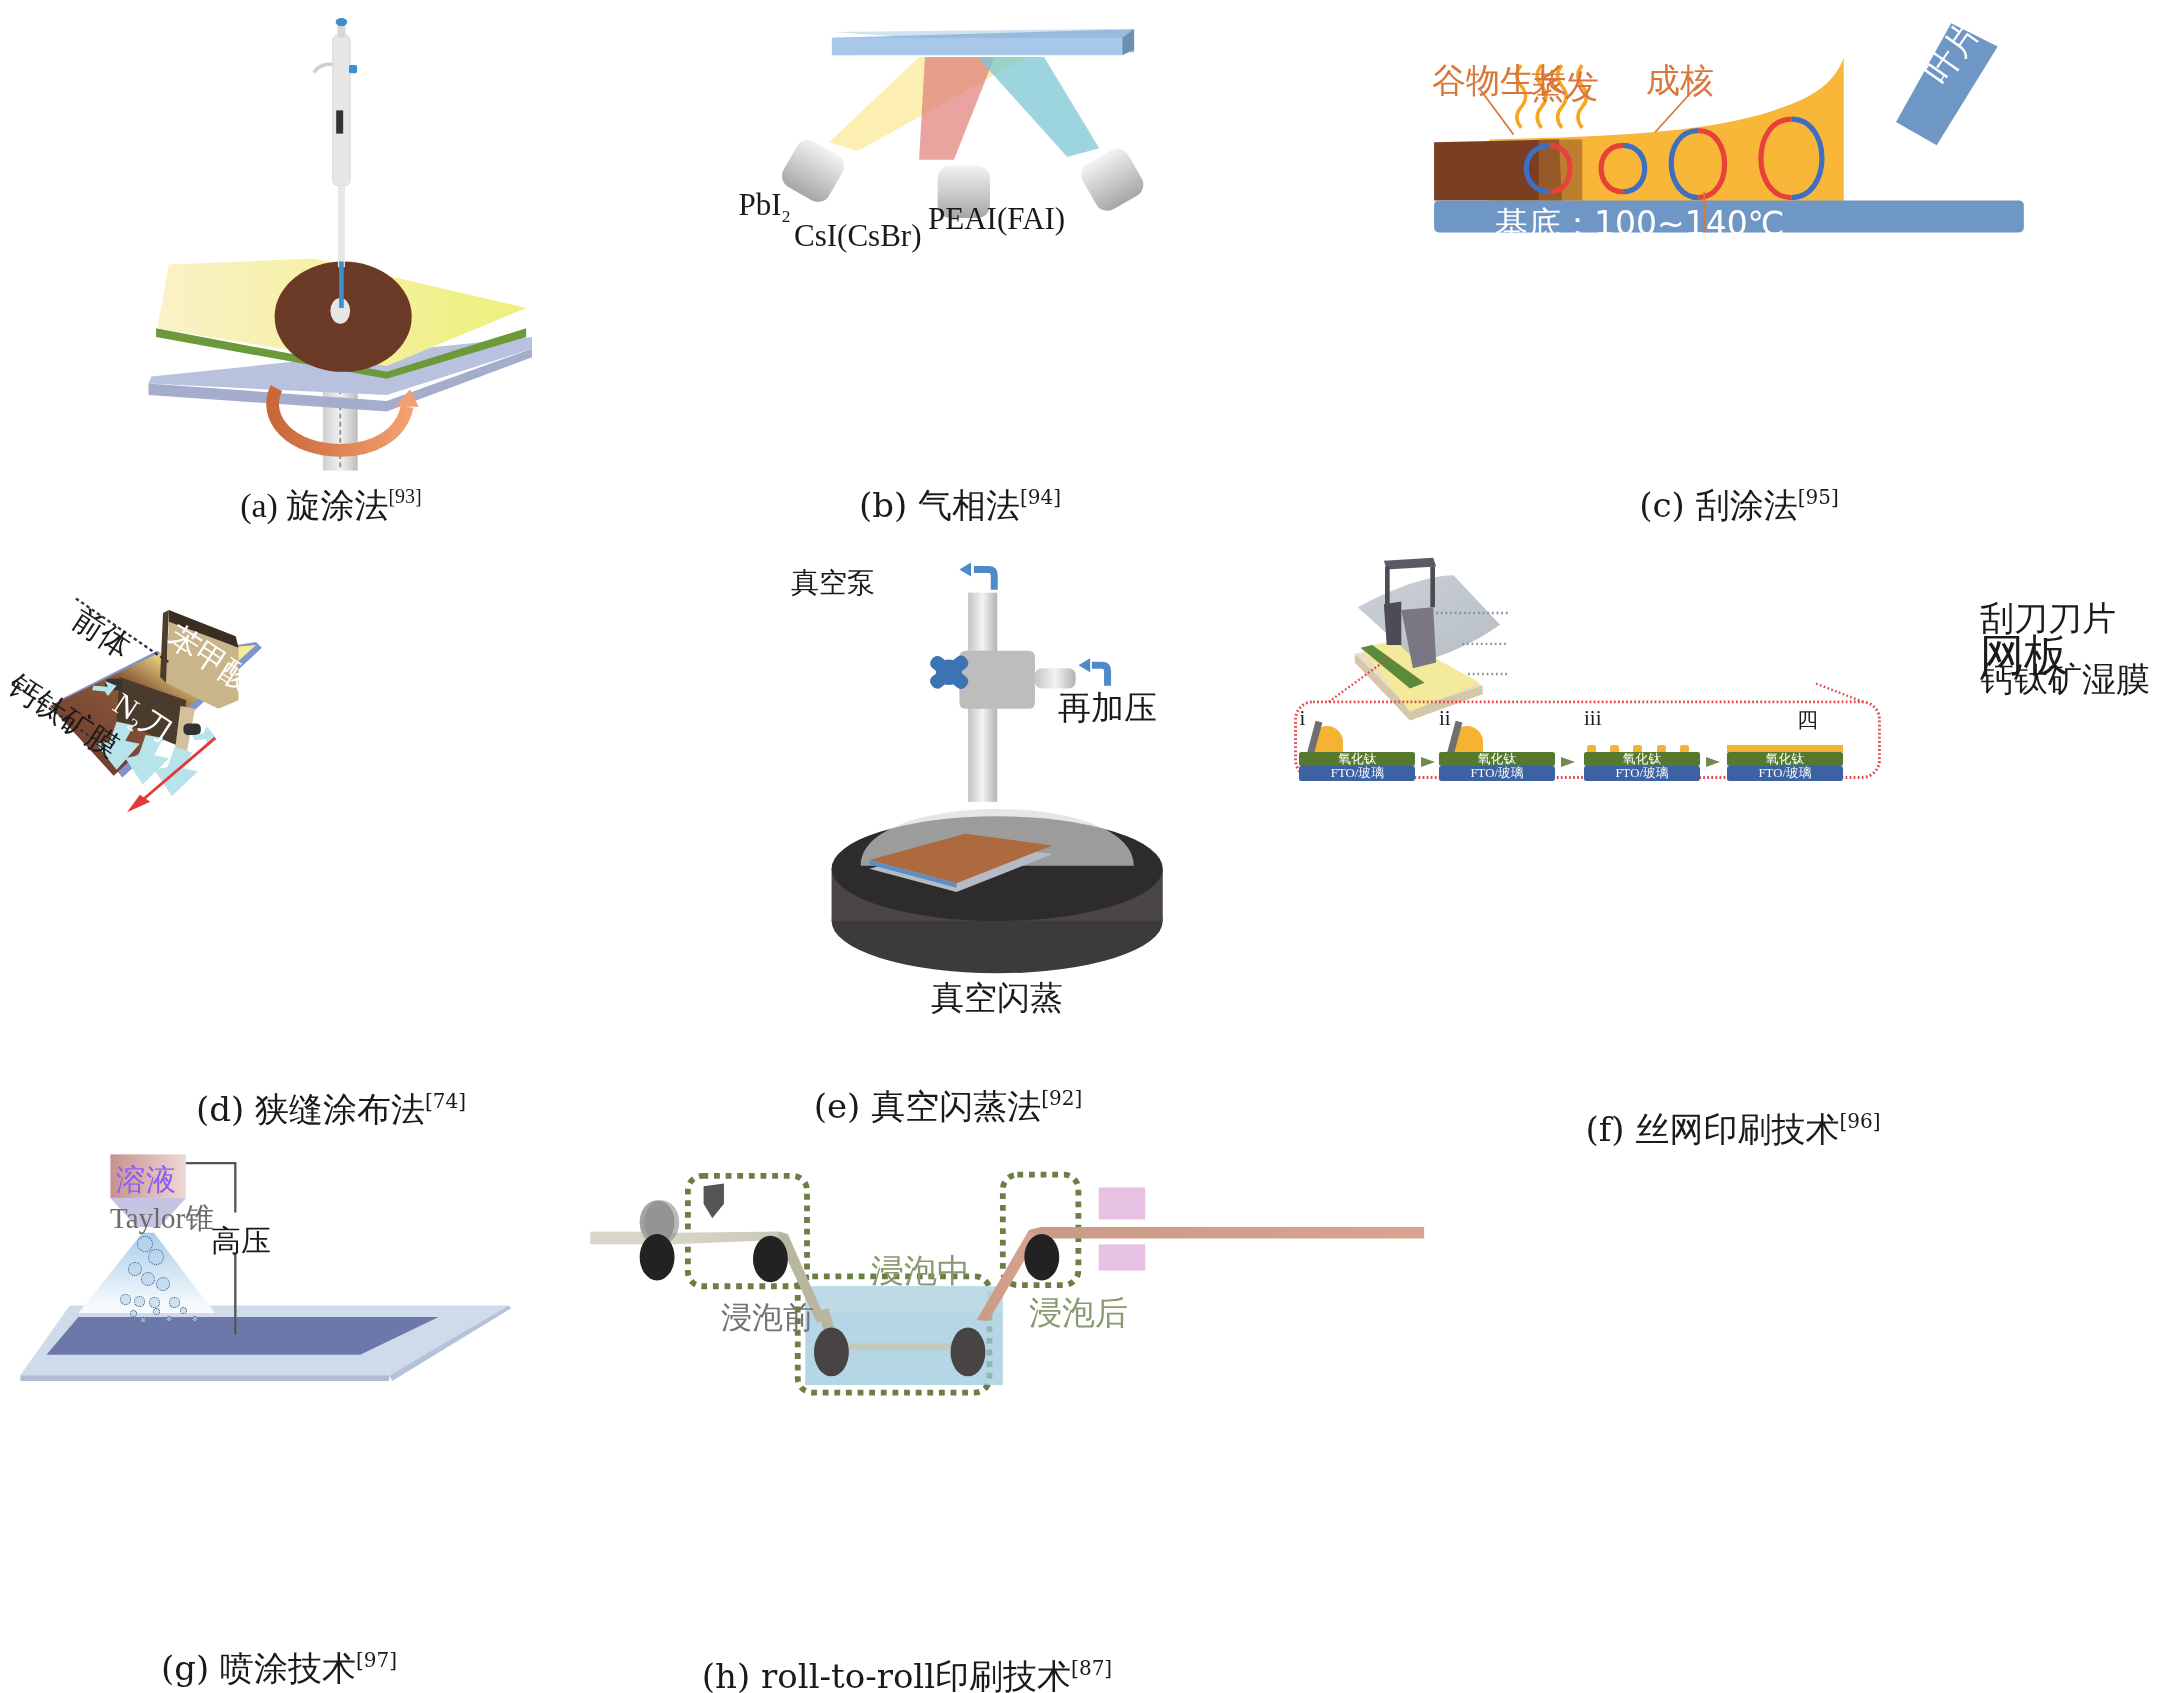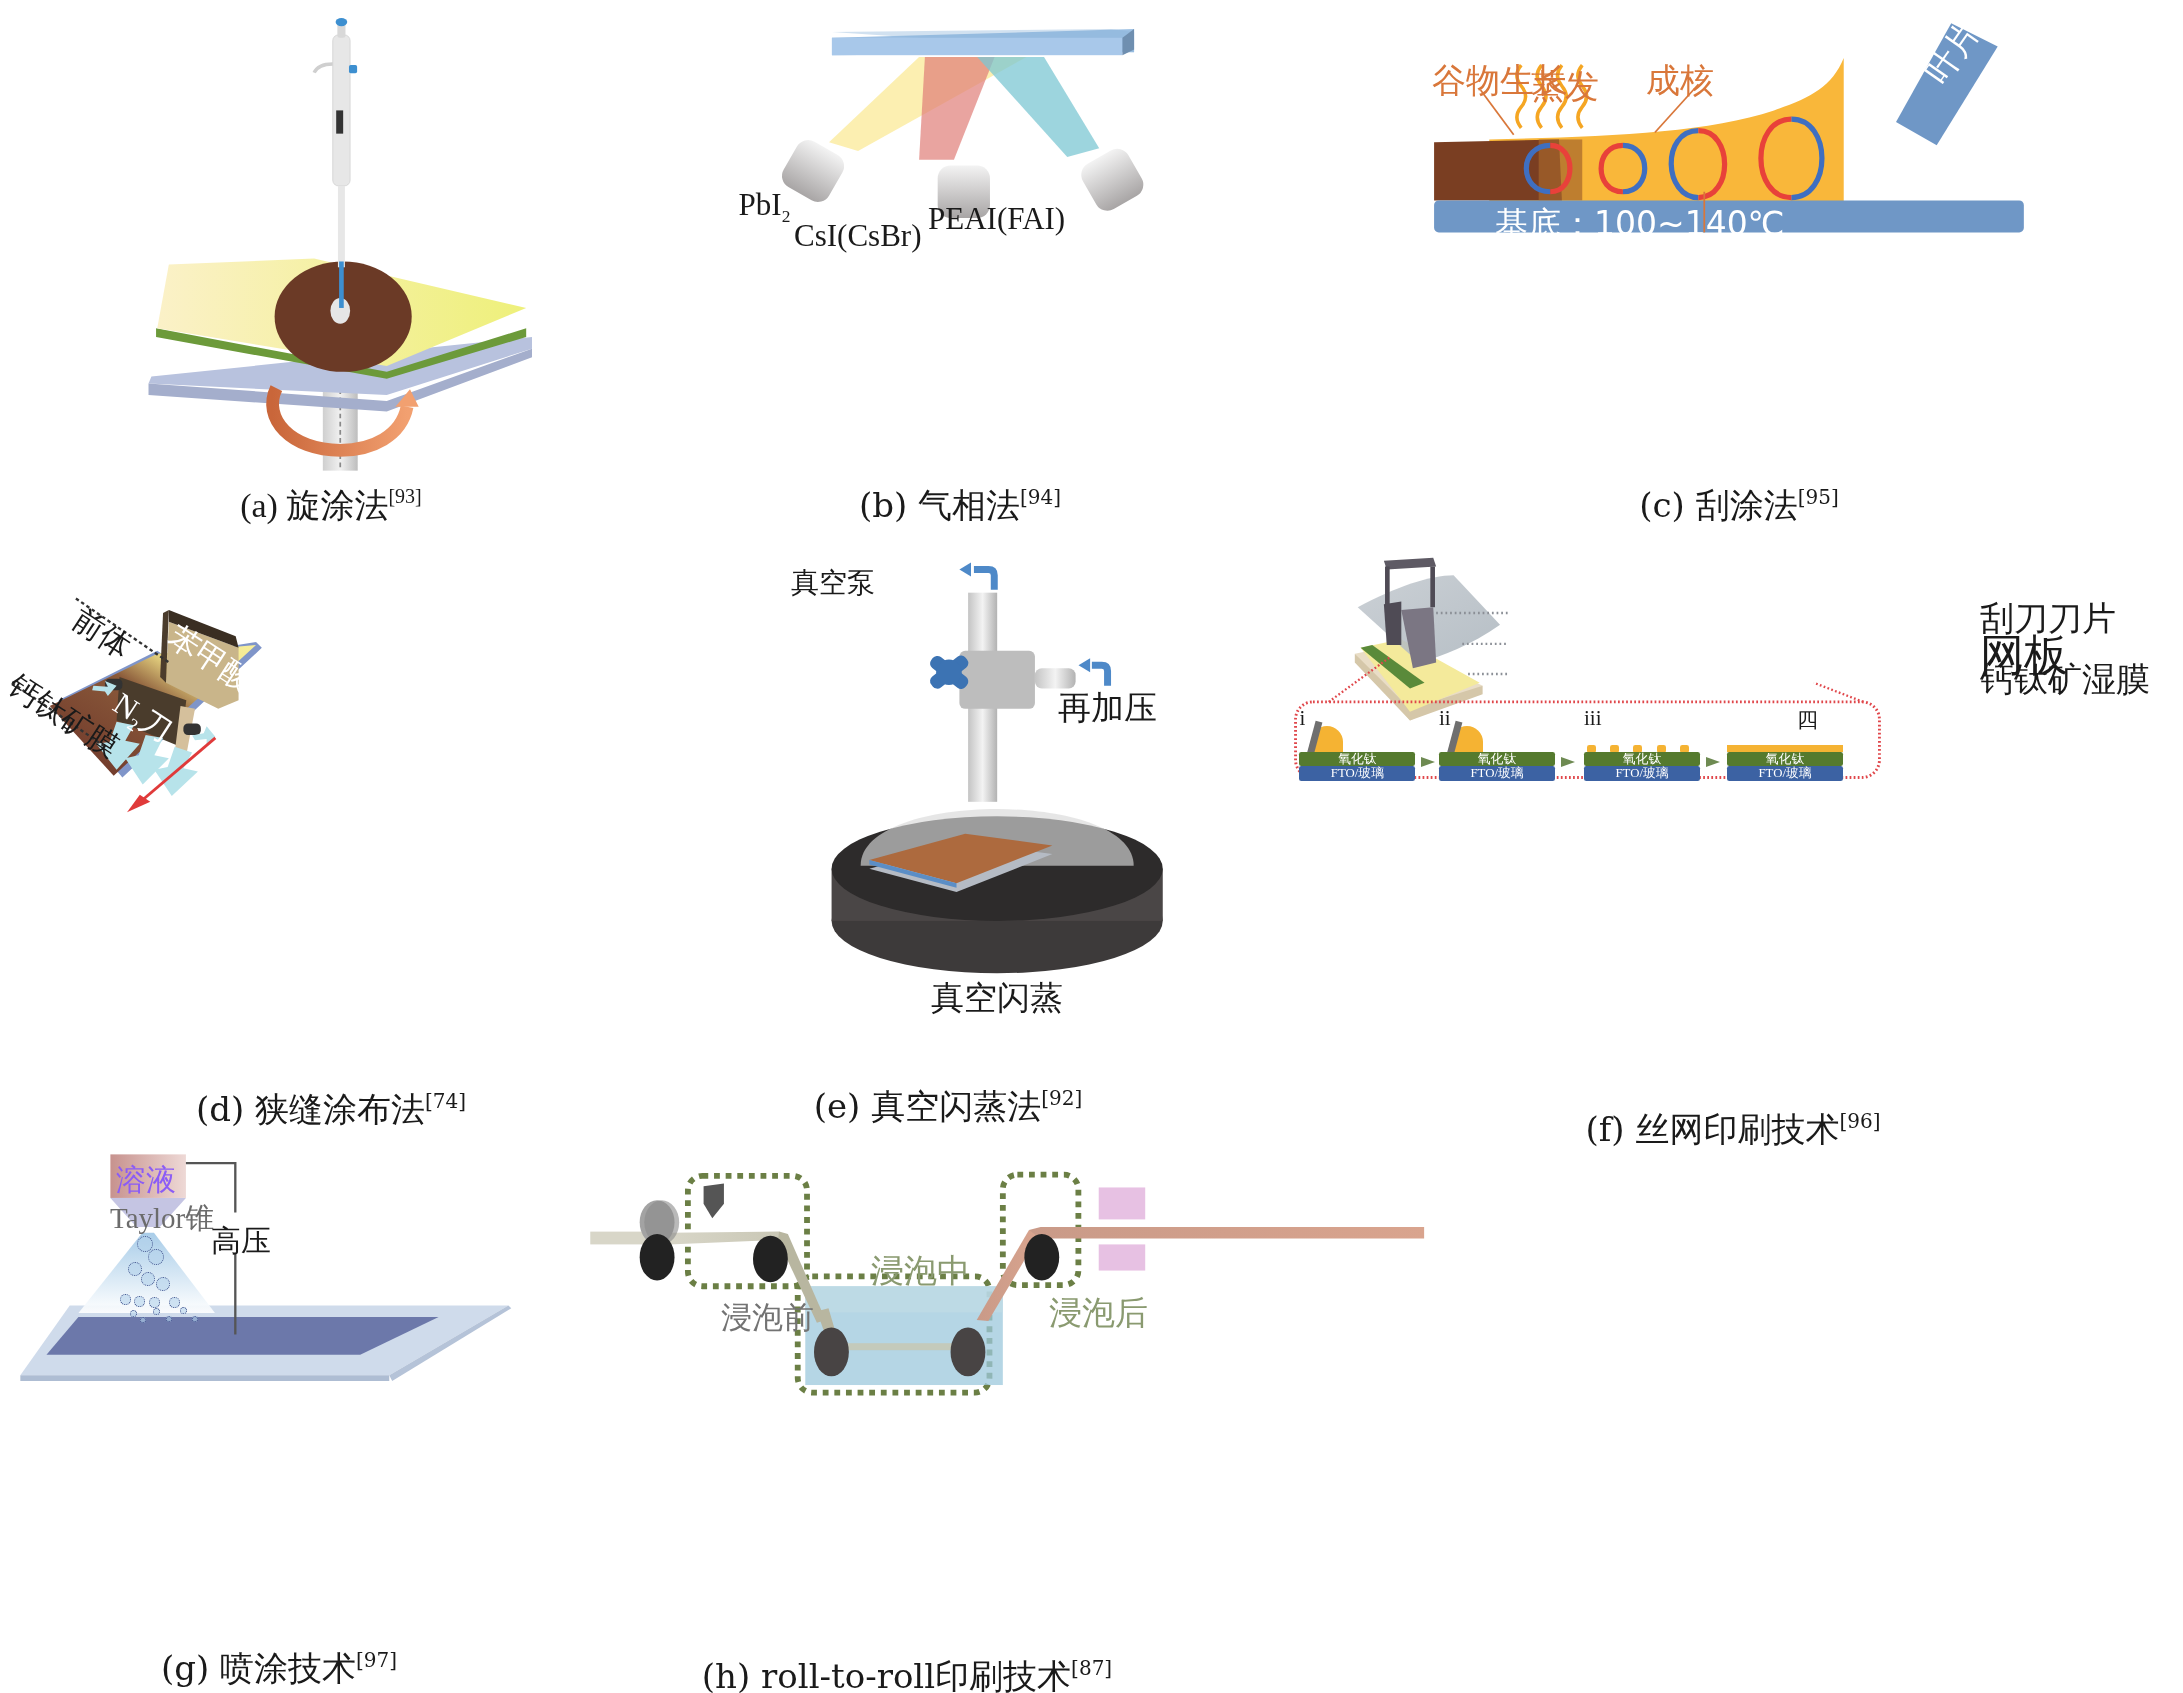--- a/index.html
+++ b/index.html
@@ -413,18 +413,18 @@
 
     <polygon points="210,90 245,85 245,120 225,145 210,120" fill="#555"></polygon>
 
     <g>
       <rect x="890" y="92" width="80" height="55" fill="#e7c1e3"></rect>
       <rect x="890" y="190" width="80" height="45" fill="#e7c1e3"></rect>
     </g>
   </svg>
   <div class="lbl" style="left:140px;top:163px;font-size:31px;color:#737373;">浸泡前</div>
   <div class="lbl" style="left:282px;top:115px;font-size:33px;color:#8a9a70;margin-left:8px;">浸泡中</div>
-  <div class="lbl" style="left:448px;top:157px;font-size:33px;color:#8a9a70;margin-left:20px;">浸泡后</div>
+  <div class="lbl" style="left:448px;top:157px;font-size:33px;color:#8a9a70;">浸泡后</div>
   <div class="cap" style="left:326px;top:520px;">
     <span>(h) roll-to-roll印刷技术</span><sup>[87]</sup>
   </div>
 </div>
 
 
 </body></html>

